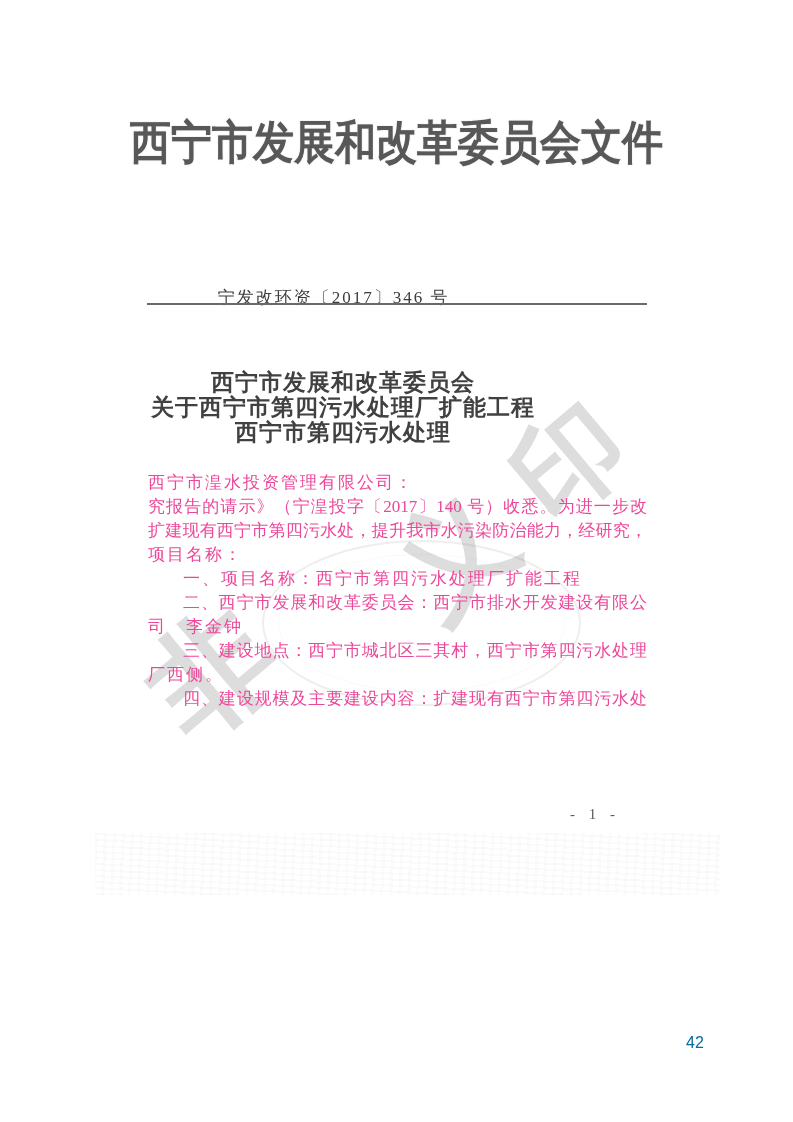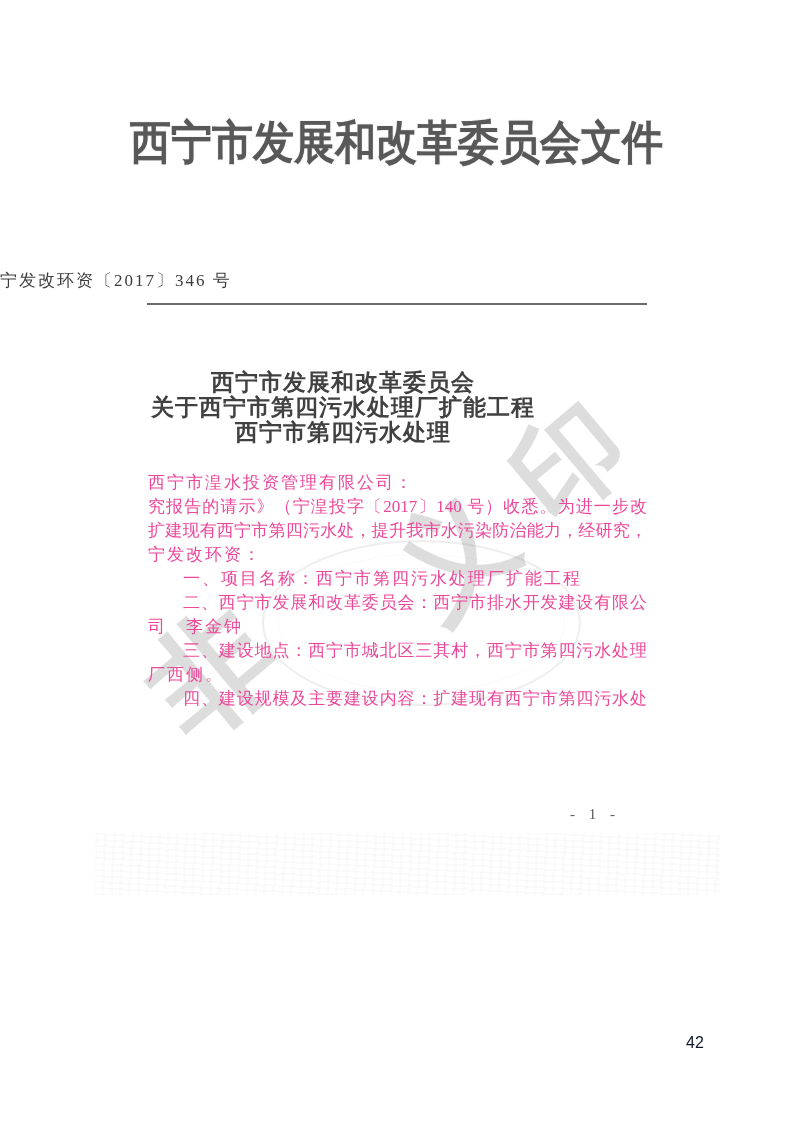--- a/index.html
+++ b/index.html
@@ -65,22 +65,23 @@
     color: #585858;
     letter-spacing: 0px;
     transform: scaleY(1.12);
     transform-origin: top center;
     text-shadow: 0 0 1px rgba(88,88,88,0.55);
     z-index: 2;
   }
   .doc-number {
     position: absolute;
     left: 0;
-    top: 269px;
+    top: 286px;
     width: 667px;
+    text-align: center;
     font-size: 17px;
     letter-spacing: 2px;
     color: #3c3c3c;
     z-index: 2;
   }
   .header-rule {
     position: absolute;
     left: 147px;
     top: 303px;
     width: 500px;
@@ -135,21 +136,21 @@
     letter-spacing: 5px;
     color: #5a5a5a;
     z-index: 2;
   }
   .corner-num {
     position: absolute;
     left: 686px;
     top: 1034px;
     font-family: "Liberation Sans", "DejaVu Sans", sans-serif;
     font-size: 16px;
-    color: #0f172a;
+    color: #0369a1;
     z-index: 2;
   }
 
   
   .noise-band {
     position: absolute;
     left: 95px;
     top: 833px;
     width: 625px;
     height: 62px;
@@ -188,21 +189,21 @@
   <div class="heading">
     <div>西宁市发展和改革委员会</div>
     <div>关于西宁市第四污水处理厂扩能工程</div>
     <div>西宁市第四污水处理</div>
   </div>
 
   <div class="body-text" id="body-lines">
       <div class="line">西宁市湟水投资管理有限公司：</div>
       <div class="line full">究报告的请示》（宁湟投字〔2017〕140 号）收悉。为进一步改</div>
       <div class="line full">扩建现有西宁市第四污水处，提升我市水污染防治能力，经研究，</div>
-      <div class="line">宁发改环资：</div>
+      <div class="line">项目名称：</div>
       <div class="line indent">一、项目名称：西宁市第四污水处理厂扩能工程</div>
       <div class="line full indent">二、西宁市发展和改革委员会：西宁市排水开发建设有限公</div>
       <div class="line">司　李金钟</div>
       <div class="line full indent">三、建设地点：西宁市城北区三其村，西宁市第四污水处理</div>
       <div class="line">厂西侧。</div>
       <div class="line full indent">四、建设规模及主要建设内容：扩建现有西宁市第四污水处</div>
     </div>
 
   <div class="noise-band"></div>
 

